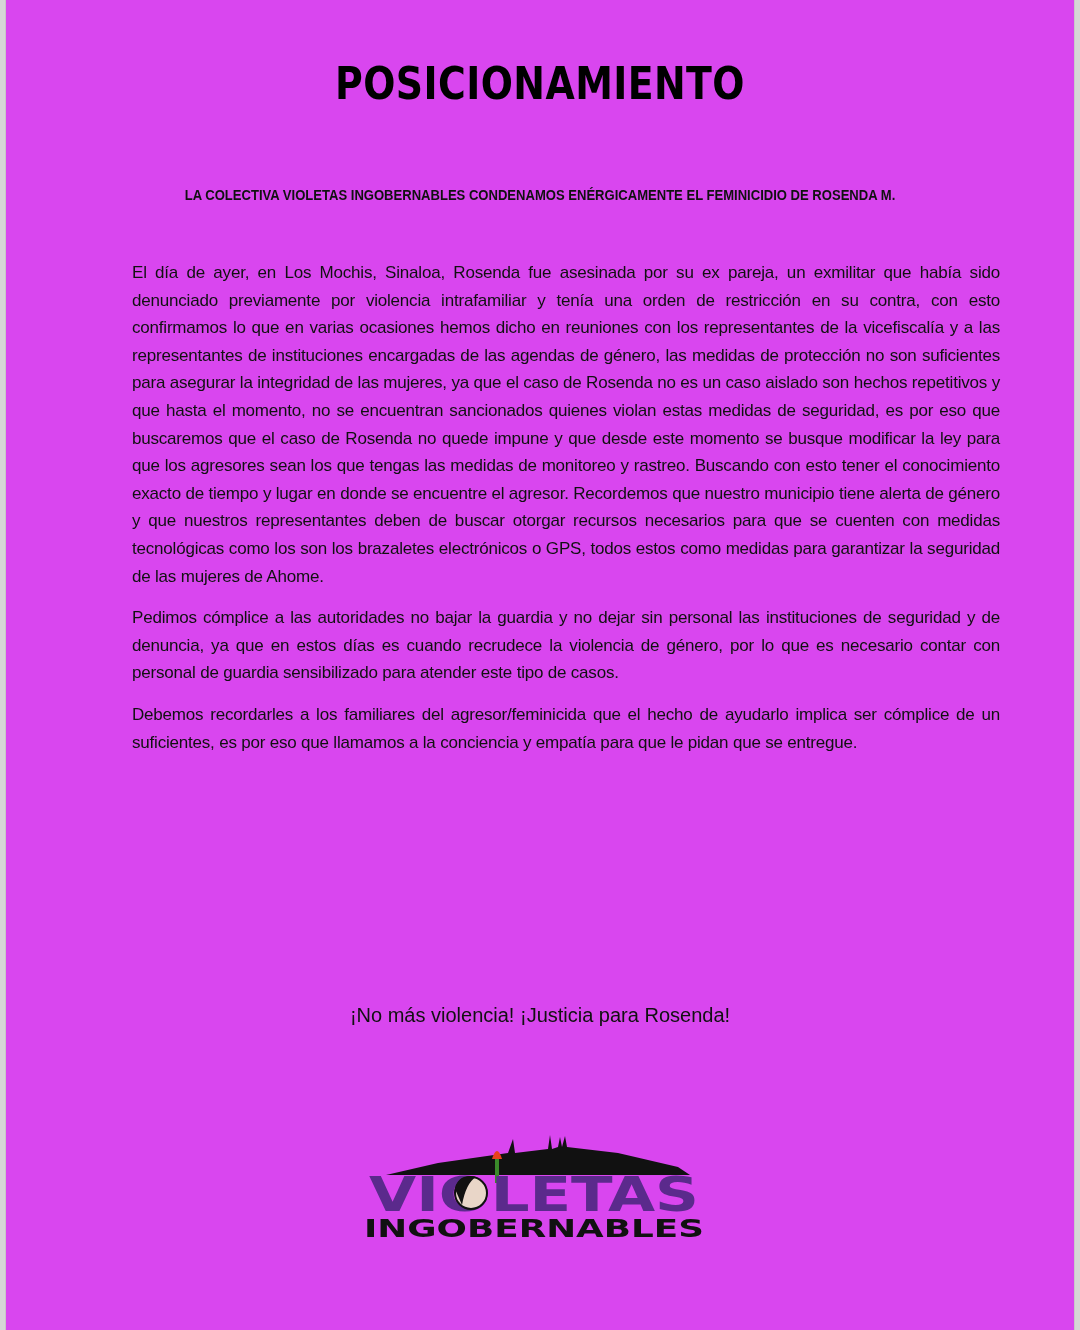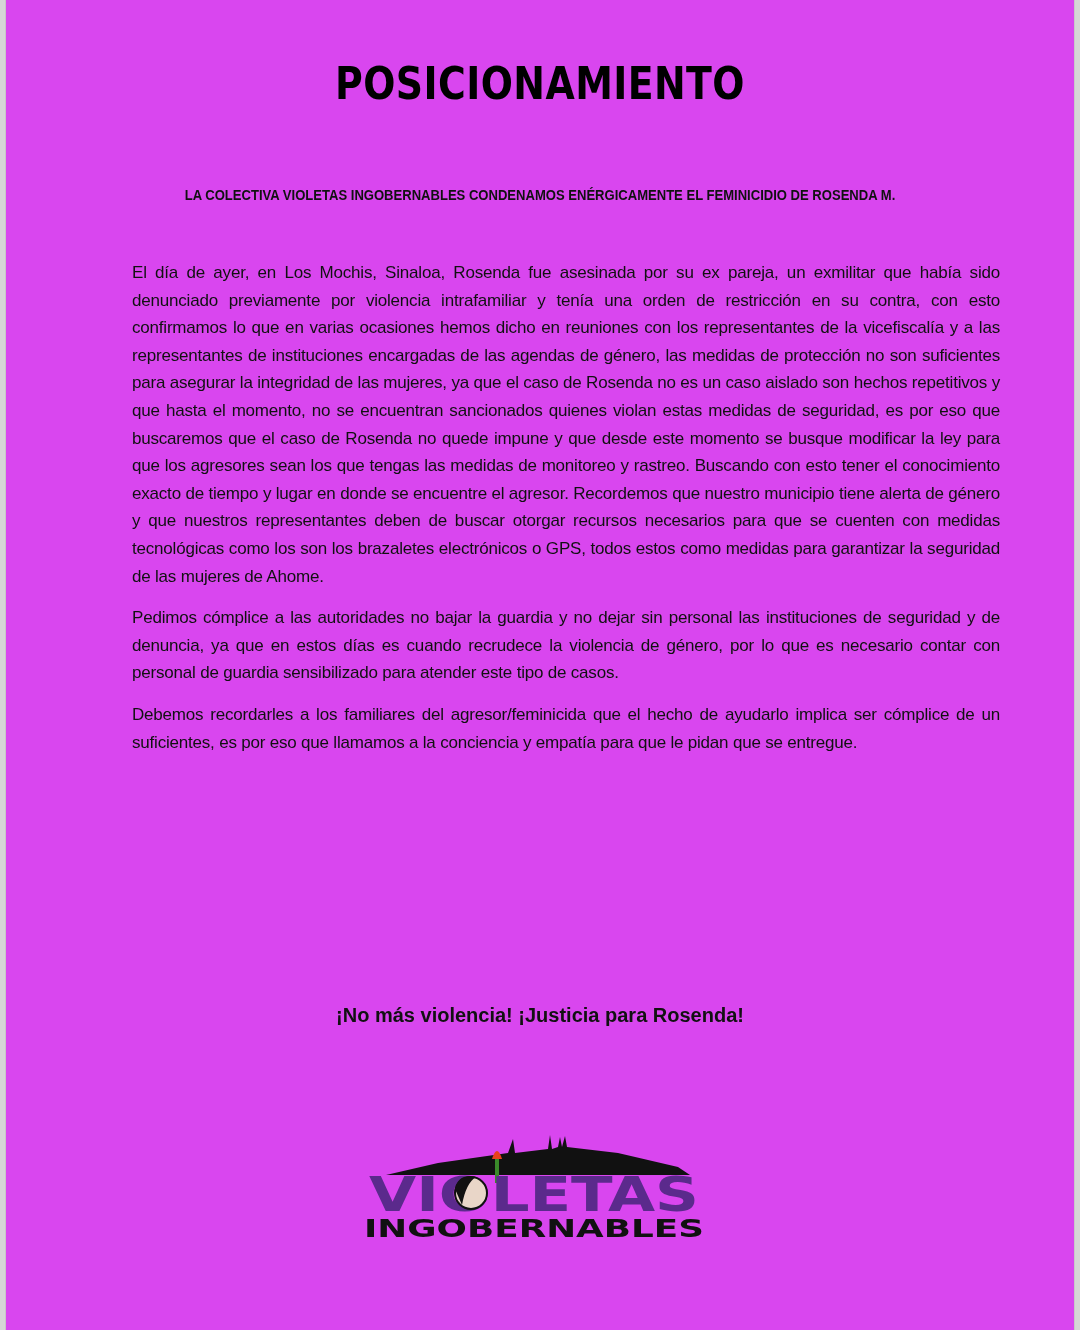--- a/index.html
+++ b/index.html
@@ -31,21 +31,21 @@
   .body-text {
     position: absolute; left: 100px; width: 868px; top: 259px;
     font-family: Liberation Sans, sans-serif;
     font-size: 17px; line-height: 27.6px; text-align: justify;
     letter-spacing: -0.2px;
     margin-left: 26px;
   }
   .body-text p { margin: 0 0 14px 0; }
   .slogan {
     position: absolute; left: 0; width: 100%; top: 1004px;
-    text-align: center; font-weight: bold; font-size: 20px; color: #111;
+    text-align: center; font-weight: normal; font-size: 20px; color: #111;
   }
   .logo {
     position: absolute; left: 352px; top: 1133px; width: 352px; height: 110px;
   }
 </style>
 </head>
 <body>
 
 <div class="page">
   <div class="title">POSICIONAMIENTO</div>

